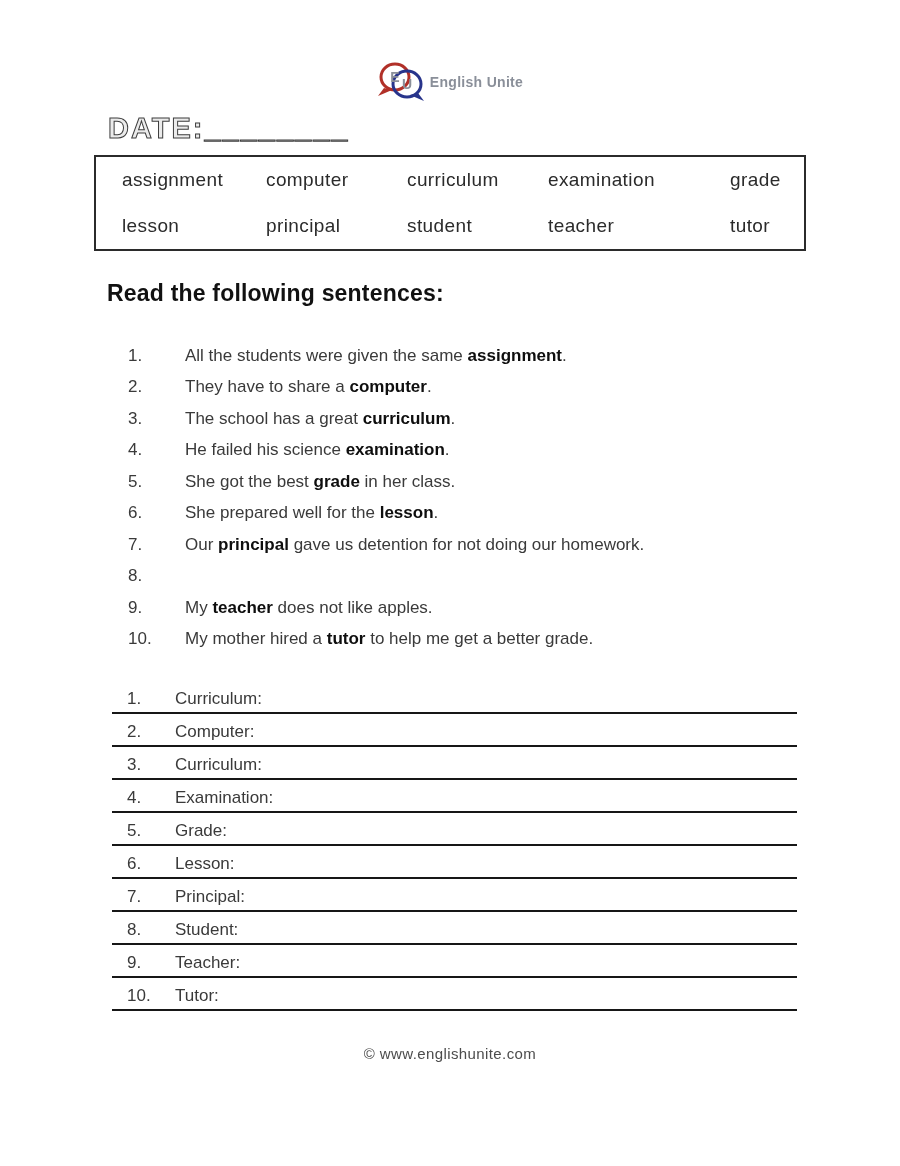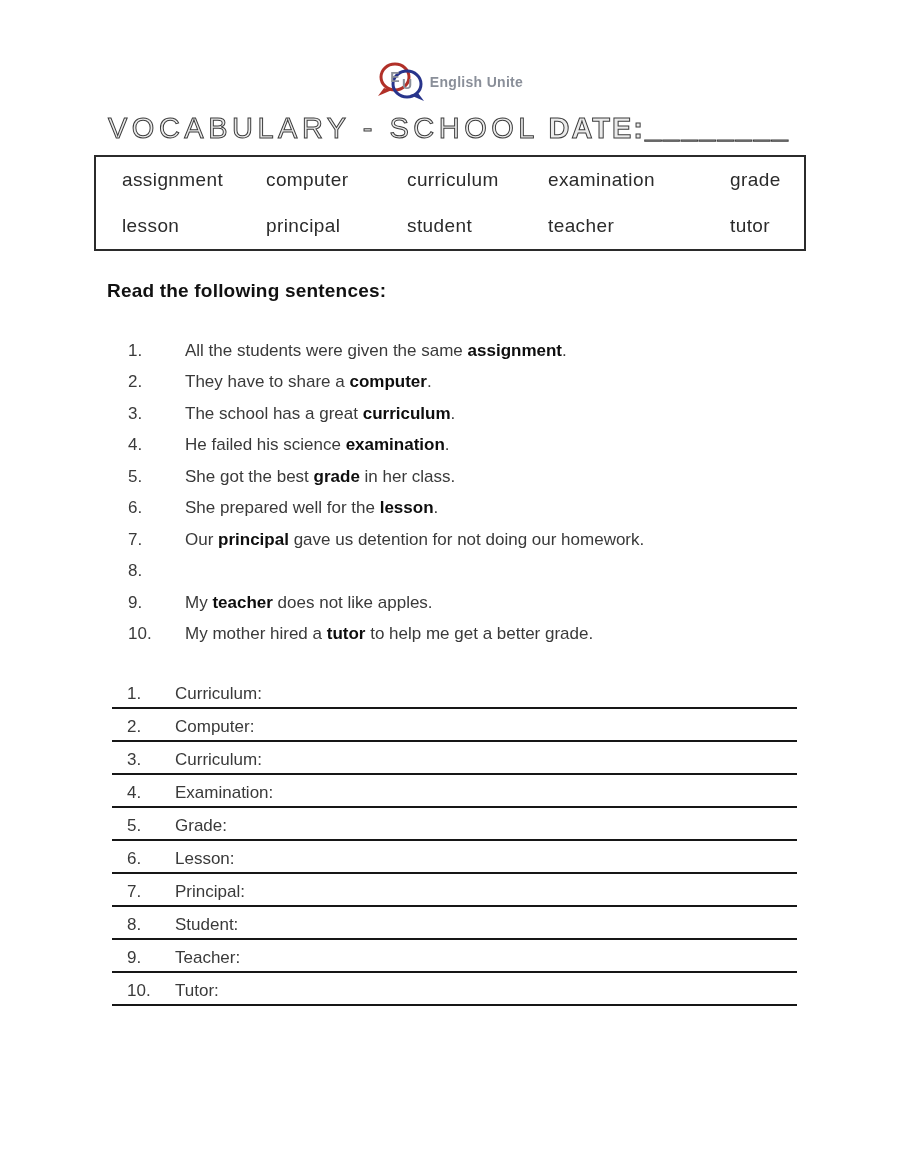--- a/index.html
+++ b/index.html
@@ -71,21 +71,21 @@
   }
   .box-word {
     font-size: 19px;
     color: #2b2b2b;
     letter-spacing: 0.4px;
   }
 
   
   .section-heading {
     margin-left: 107px;
-    font-size: 19px;
+    font-size: 23px;
     font-weight: bold;
     color: #111111;
     letter-spacing: 0.2px;
   }
   .heading-read  { margin-top: 29px; }
   .heading-write { margin-top: 15px; }
 
   
   .sentence-list {
     list-style: none;
@@ -145,21 +145,20 @@
       <ellipse cx="18" cy="17" rx="14" ry="13" fill="#ffffff" stroke-width="3" stroke="#b13028"></ellipse>
       <path d="M41,33 L47,41 L33,35 Z" fill="#28348b"></path>
       <ellipse cx="30" cy="24" rx="14" ry="13" fill="none" stroke-width="3" stroke="#28348b"></ellipse>
       <text x="18" y="22" text-anchor="middle" font-size="14" font-weight="bold" font-family="Liberation Sans, sans-serif" fill="#8a8f99">E</text>
       <text x="30" y="29" text-anchor="middle" font-size="14" font-weight="bold" font-family="Liberation Sans, sans-serif" fill="#8a8f99">U</text>
     </svg>
     <span class="brand-text">English Unite</span>
   </div>
 
   <div class="title-row">
-    <span class="page-title outline-text">VOCABULARY - SCHOOL</span>
     <span class="date-field outline-text"><span>DATE:</span><span>________</span></span>
   </div>
 
   <div class="word-box" id="word-box">
       <div class="box-row">
         <span class="box-word">assignment</span>
         <span class="box-word">computer</span>
         <span class="box-word">curriculum</span>
         <span class="box-word">examination</span>
         <span class="box-word">grade</span>
@@ -252,14 +251,15 @@
       <div class="write-line">
         <span class="write-num">9.</span>
         <span class="write-label">Teacher:</span>
       </div>
       <div class="write-line">
         <span class="write-num">10.</span>
         <span class="write-label">Tutor:</span>
       </div>
     </div>
 
+  <div class="footer">© www.englishunite.com</div>
 
 </div>
 
 </body></html>

